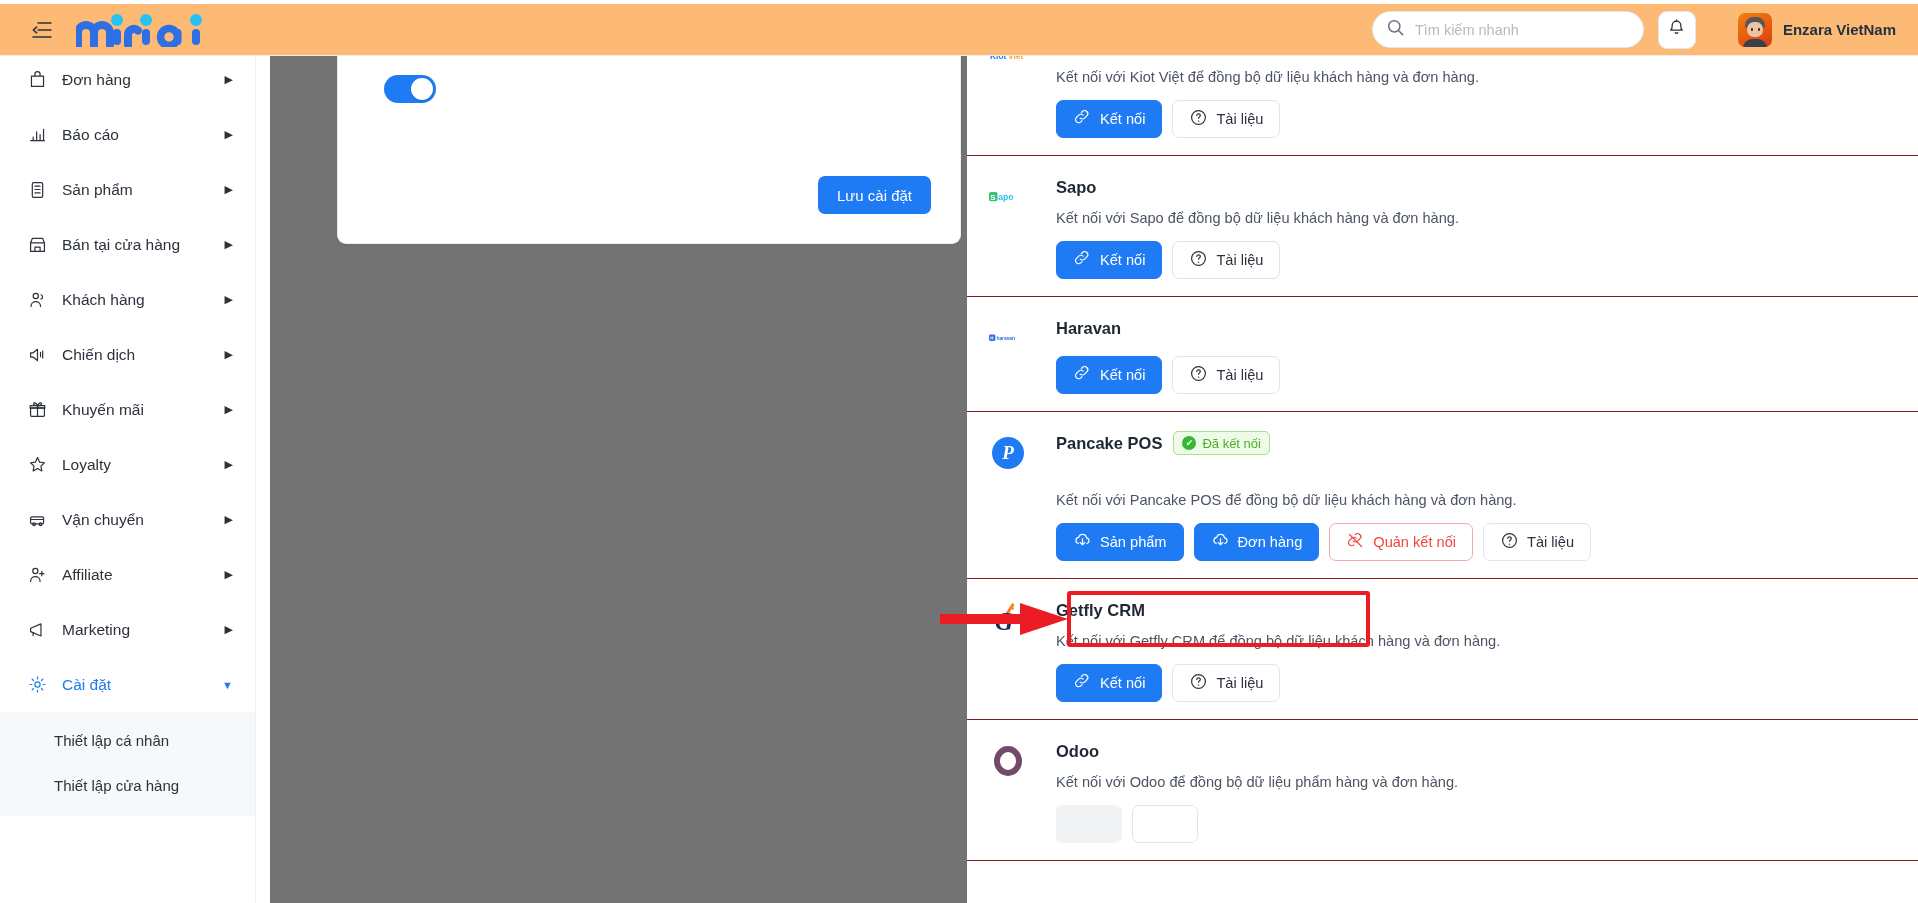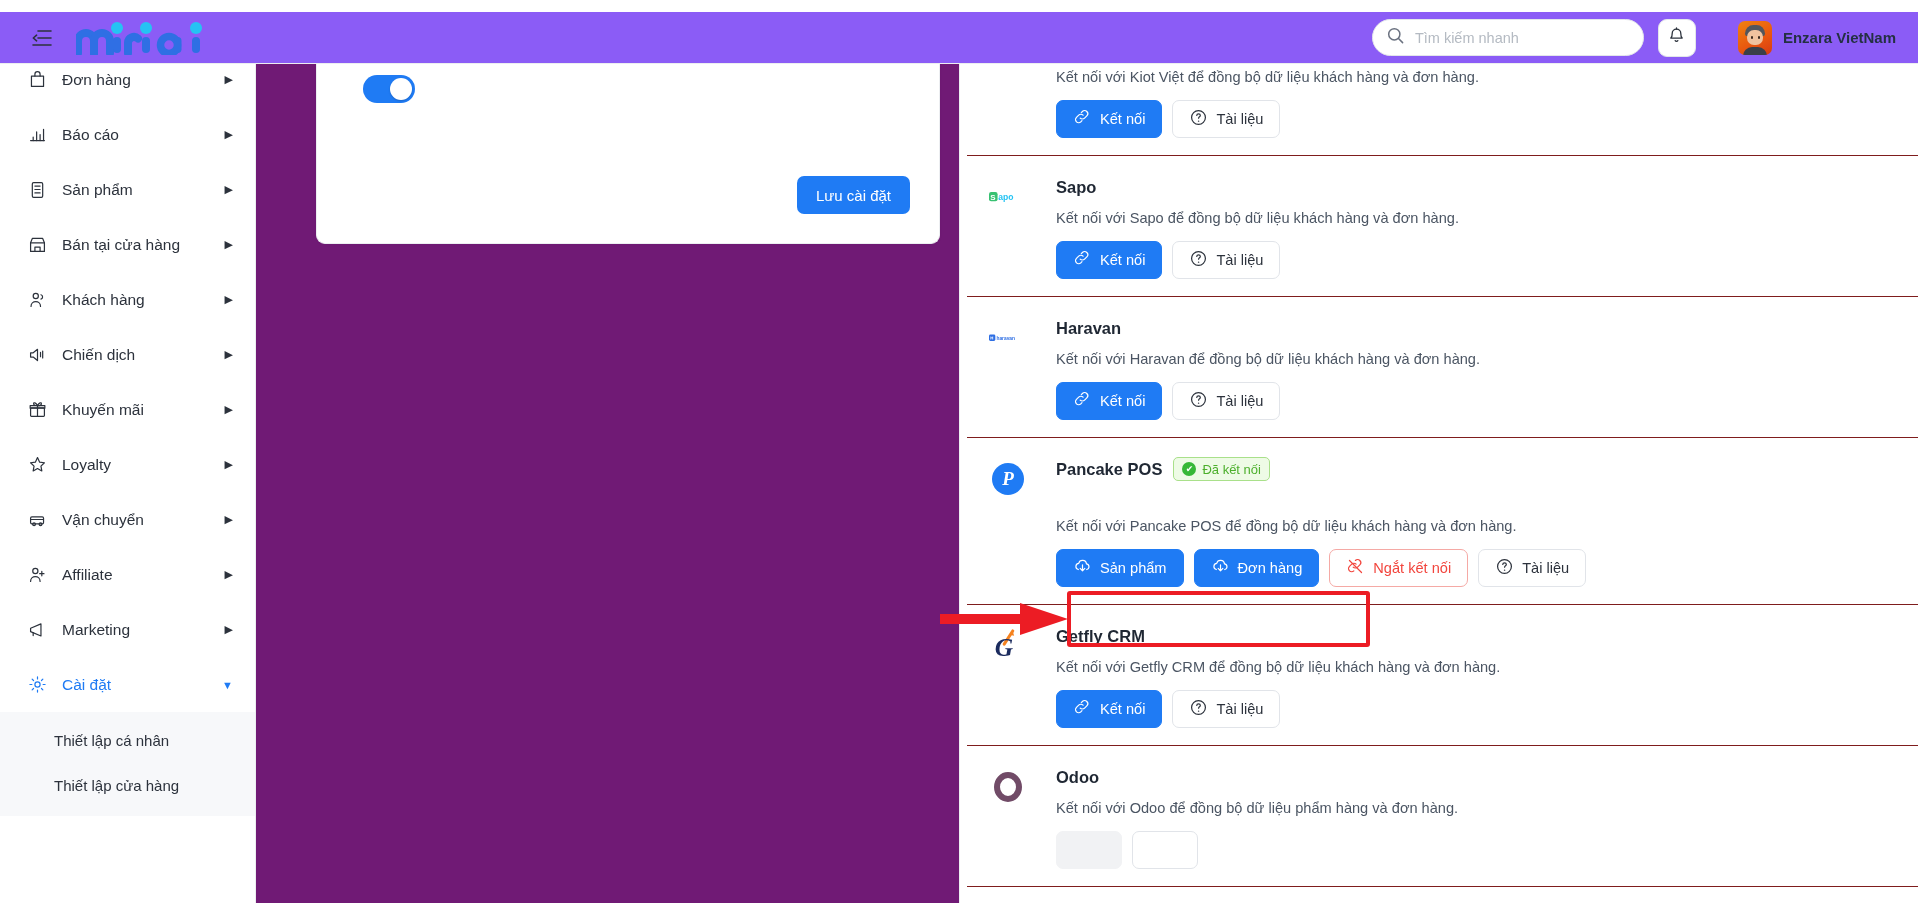--- a/index.html
+++ b/index.html
@@ -6,23 +6,23 @@
   html, body {
     width: 1918px; height: 903px;
     font-family: "Liberation Sans", "DejaVu Sans", sans-serif;
     background: #ffffff;
     overflow: hidden;
     color: #1f2733;
   }
 
   
   .header {
-    position: absolute; top: 12px; left: 0;
+    position: absolute; top: 4px; left: 0;
     width: 1918px; height: 52px;
-    background: #8b5cf6;
+    background: #fdba74;
     border-bottom: 1px solid #eceef1;
     display: flex; align-items: center;
     z-index: 30;
   }
   .hamburger {
     margin-left: 30px; width: 24px; height: 24px;
     display: flex; align-items: center; justify-content: center;
     cursor: pointer;
   }
   .logo {
@@ -113,22 +113,22 @@
   .submenu { background: #f7f8fa; padding: 6px 0 8px 0; }
   .sub-item {
     height: 45px; display: flex; align-items: center;
     padding-left: 54px; font-size: 15px; color: #2c323c;
     cursor: pointer;
   }
   .sub-item.active { color: #1f7bf4; background: #d9e9fd; }
 
   
   .left-pane {
-    position: absolute; top: 52px; left: 249px;
-    width: 711px; height: 851px; background: #701a75;
+    position: absolute; top: 52px; left: 270px;
+    width: 711px; height: 851px; background: #737373;
     border-right: 1px solid #eceef1;
     overflow: hidden;
   }
   .settings-card {
     position: absolute; left: 67px; top: 0;
     width: 624px; height: 192px;
     background: #fff;
     border: 1px solid #eceef1;
     border-top: none;
     border-radius: 0 0 9px 9px;
@@ -510,21 +510,20 @@
           <svg width="38" height="14" viewBox="0 0 66 16">
             <rect x="0" y="2" width="11" height="11" rx="2.5" fill="#2f6fe4"></rect>
             <path d="M2.6 10.5V5.5h1.2v1.8h2.2V5.5h1.2v5h-1.2V8.4H3.8v2.1z" fill="#fff"></path>
             <text x="13" y="11.6" font-family="Liberation Sans" font-size="8.4" font-weight="bold" fill="#2f6fe4">haravan</text>
           </svg>
         </div>
         <div class="int-body">
           <div class="int-title-line">
             <span class="int-title">Haravan</span>
           </div>
-          <div class="int-desc">Kết nối với Haravan để đồng bộ dữ liệu khách hàng và đơn hàng.</div>
           <div class="int-actions">
             <button class="btn btn-primary" style="">
               <span><svg width="19" height="19" viewBox="0 0 22 22" fill="none" stroke="#ffffff" stroke-width="1.4" stroke-linecap="round" stroke-linejoin="round">
                   <path d="M8.3 11.7a3.6 3.6 0 0 0 5.1 0l2.6-2.6a3.6 3.6 0 1 0-5.1-5.1l-1.3 1.3"></path>
                   <path d="M11.7 8.3a3.6 3.6 0 0 0-5.1 0L4 10.9a3.6 3.6 0 0 0 5.1 5.1l1.3-1.3"></path>
                 </svg></span>
               <span>Kết nối</span>
             </button>
             <button class="btn btn-outline" style="">
               <span><svg width="19" height="19" viewBox="0 0 22 22" fill="none" stroke="#2c323c" stroke-width="1.4" stroke-linecap="round" stroke-linejoin="round">
@@ -564,21 +563,21 @@
                   <path d="M11 9v7M8.3 13.2L11 16l2.7-2.8"></path>
                 </svg></span>
               <span>Đơn hàng</span>
             </button>
             <button class="btn btn-danger" style="">
               <span><svg width="19" height="19" viewBox="0 0 22 22" fill="none" stroke="#f2453d" stroke-width="1.4" stroke-linecap="round" stroke-linejoin="round">
                   <path d="M8.3 11.7a3.6 3.6 0 0 0 5.1 0l2.6-2.6a3.6 3.6 0 1 0-5.1-5.1"></path>
                   <path d="M11.7 8.3a3.6 3.6 0 0 0-5.1 0L4 10.9a3.6 3.6 0 0 0 5.1 5.1"></path>
                   <path d="M4 4l14 14"></path>
                 </svg></span>
-              <span>Ngắt kết nối</span>
+              <span>Quản kết nối</span>
             </button>
             <button class="btn btn-outline" style="">
               <span><svg width="19" height="19" viewBox="0 0 22 22" fill="none" stroke="#2c323c" stroke-width="1.4" stroke-linecap="round" stroke-linejoin="round">
                   <circle cx="11" cy="11" r="8"></circle>
                   <path d="M9 8.7c0-1.2 1-2 2.1-2 1.1 0 2 .8 2 1.9 0 1.6-2 1.6-2 3.2"></path>
                   <circle cx="11.1" cy="15.2" r=".85" fill="currentColor" stroke="none"></circle>
                 </svg></span>
               <span>Tài liệu</span>
             </button>
           </div>

